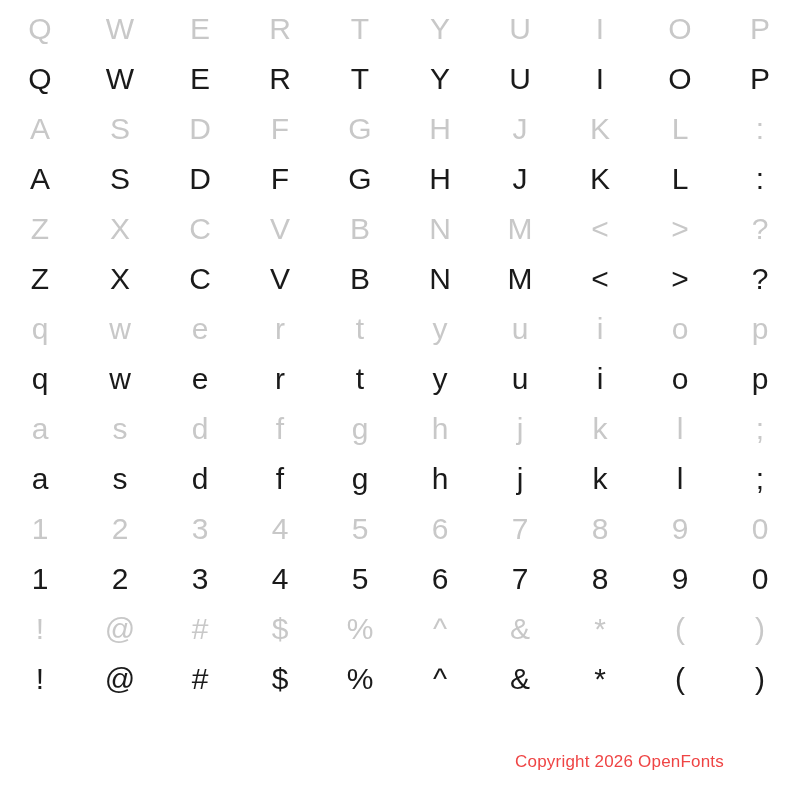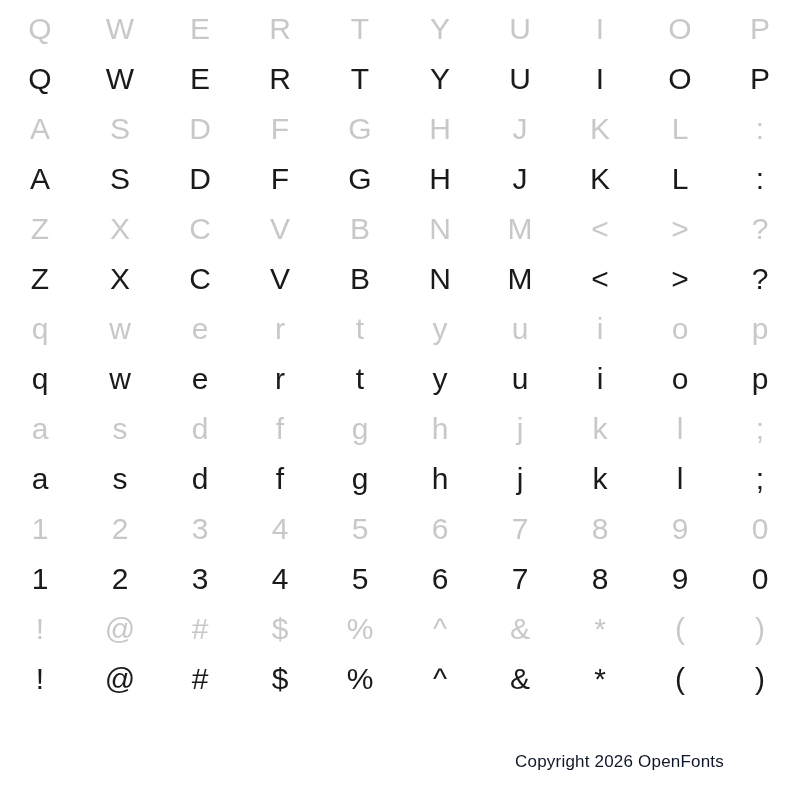--- a/index.html
+++ b/index.html
@@ -51,21 +51,21 @@
     color: #c8c8c8;
   }
   .row-dark .cell {
     color: #1a1a1a;
   }
   .copyright {
     position: absolute;
     right: 76px;
     bottom: 28px;
     font-size: 17px;
-    color: #0f172a;
+    color: #ef4444;
     letter-spacing: 0.2px;
     white-space: nowrap;
   }
 </style>
 </head>
 <body>
 
 <div class="specimen">
   <div class="grid" id="glyph-grid">
       <div class="row row-light">

